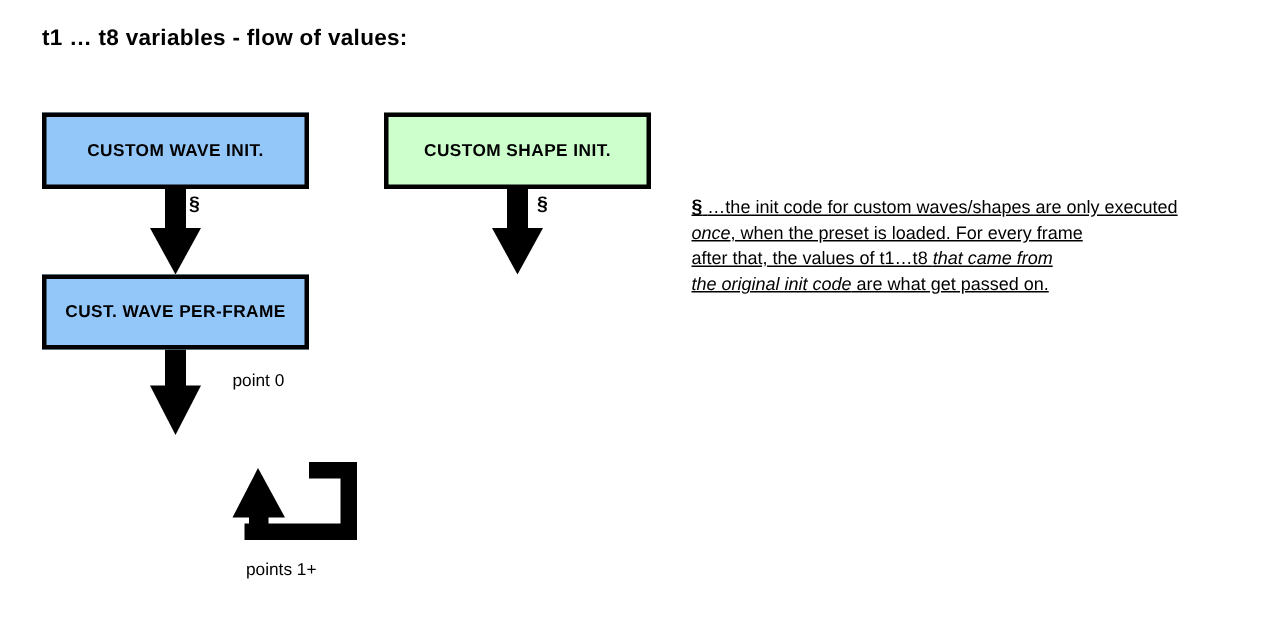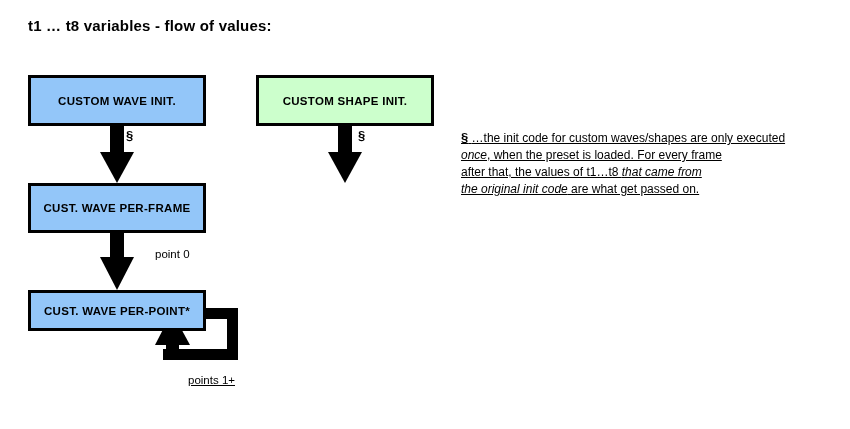--- a/index.html
+++ b/index.html
@@ -57,21 +57,21 @@
     font-size: 11.5px;
     white-space: nowrap;
   }
   .edge-label.sym {
     font-size: 13px;
     font-weight: bold;
   }
   .lbl-sec-1     { left: 126px; top: 128px; }
   .lbl-sec-2     { left: 358px; top: 128px; }
   .lbl-point0    { left: 133px; top: 248px; padding-left: 22px; }
-  .lbl-points1p  { left: 188px; top: 374px; text-decoration: underline; }
+  .lbl-points1p  { left: 164px; top: 374px; }
 
   .note {
     position: absolute;
     left: 461px;
     top: 129px;
     width: 380px;
     font-size: 12px;
     line-height: 17px;
     text-decoration: underline;
   }
@@ -121,23 +121,20 @@
 
   <div class="node shape node-shape-init">
     <span>CUSTOM SHAPE INIT.</span>
   </div>
 
   <div class="node wave node-wave-frame">
     <span>CUST. WAVE PER-FRAME</span>
   </div>
 
 
-  <div class="node wave node-wave-point">
-    <span>CUST. WAVE PER-POINT*</span>
-  </div>
 
   <div class="edge-label sym lbl-sec-1">§</div>
   <div class="edge-label sym lbl-sec-2">§</div>
   <div class="edge-label lbl-point0">point 0</div>
   <div class="edge-label lbl-points1p">points 1+</div>
 
   <div class="note">
     <span class="sec">§</span>
     <span>…the init code for custom waves/shapes are only executed</span><br>
     <i>once</i><span>, when the preset is loaded.  For every frame</span><br>

